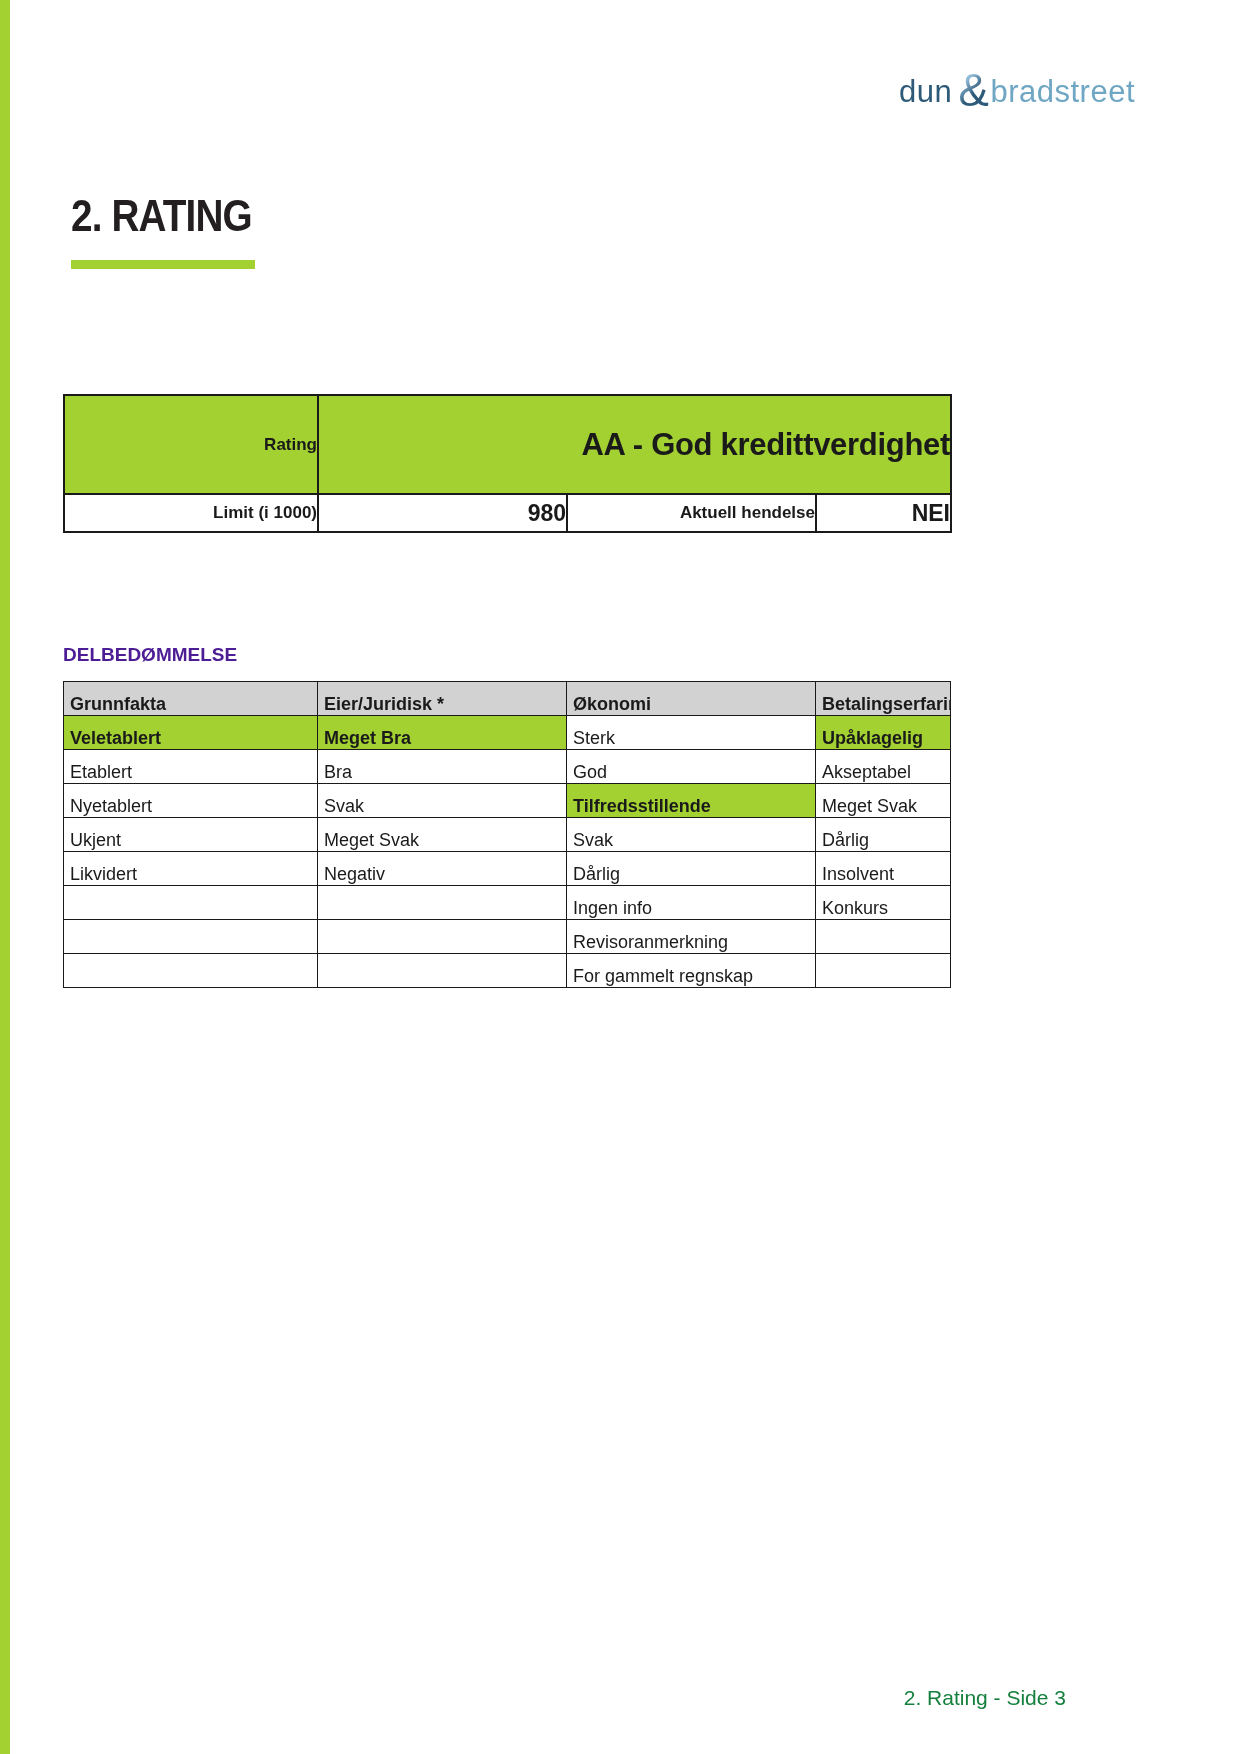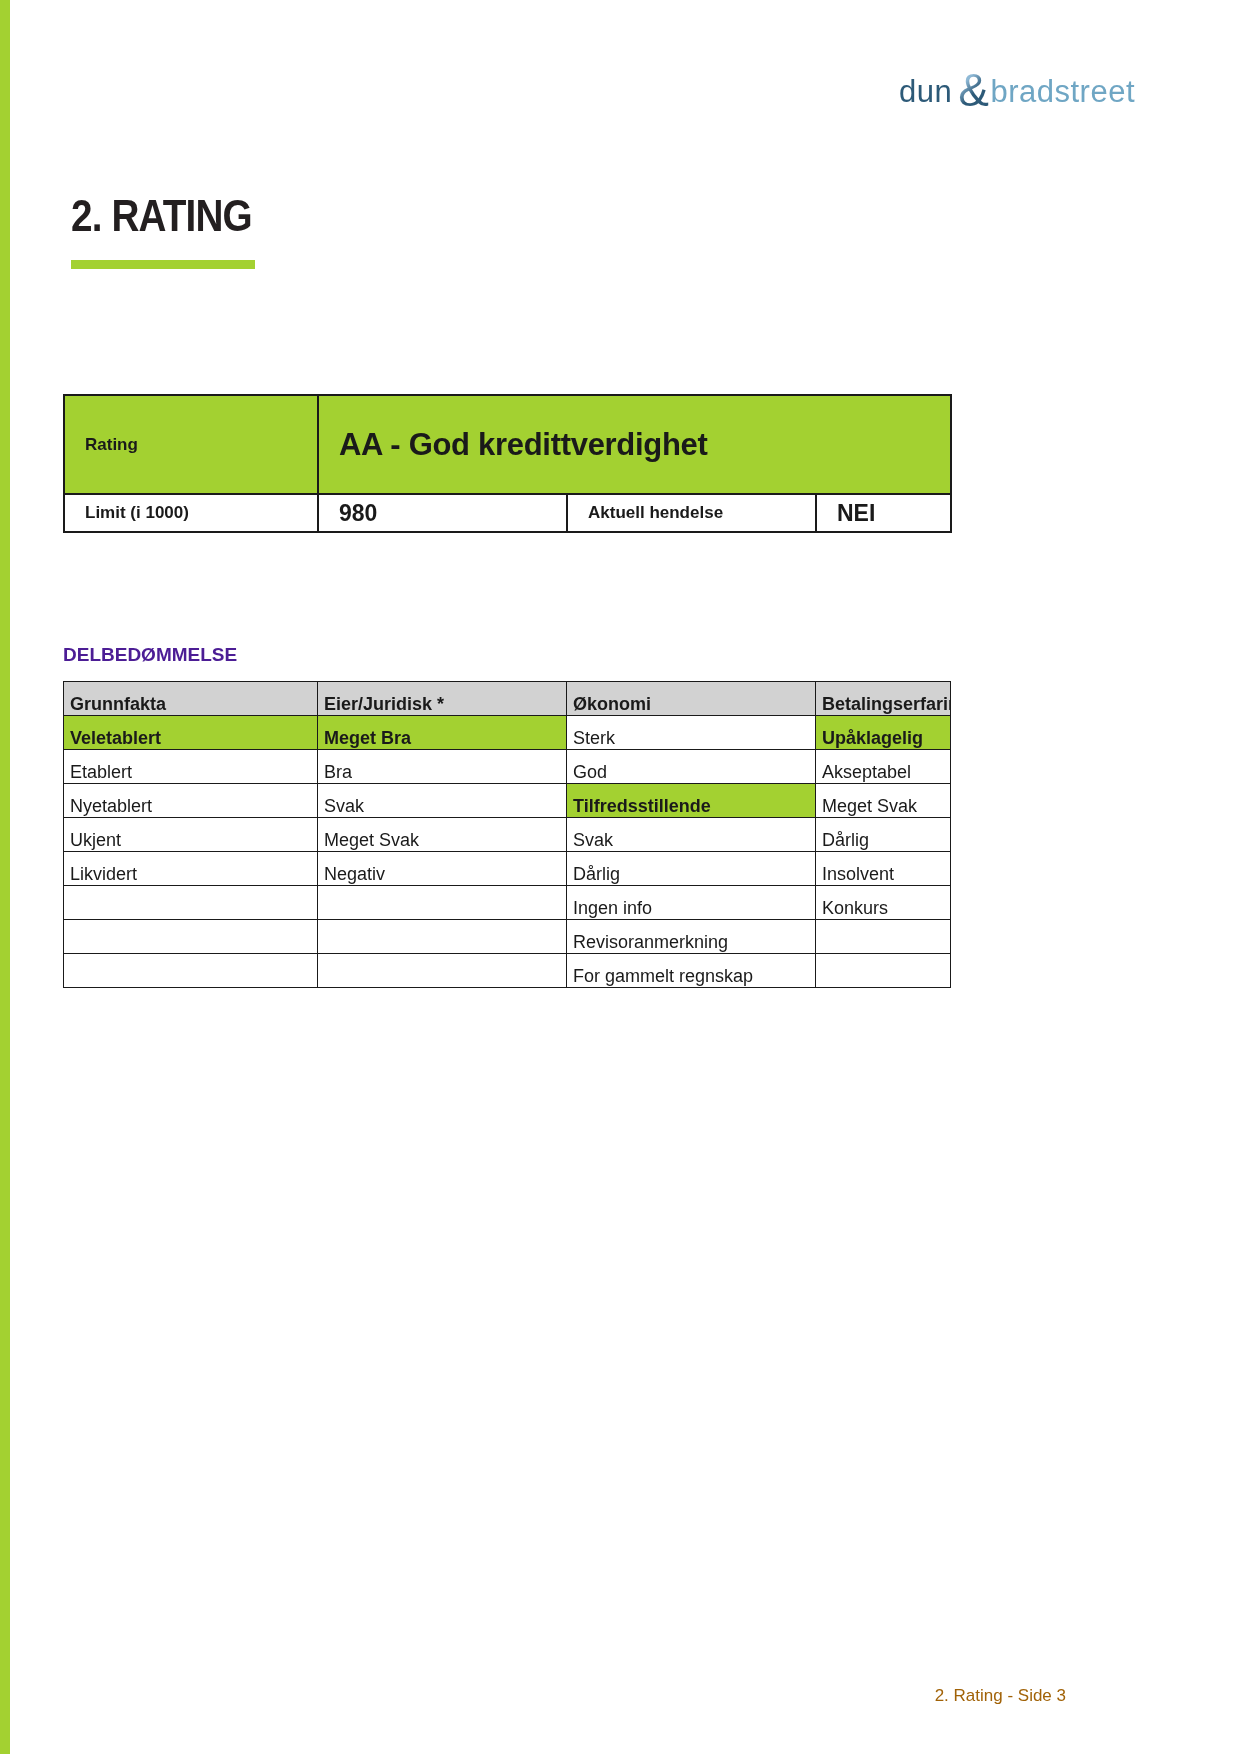--- a/index.html
+++ b/index.html
@@ -50,22 +50,23 @@
     background:var(--green);
   }
   
   table{border-collapse:collapse;table-layout:fixed;}
   .rating-table{
     position:absolute;left:63px;top:394px;width:887px;
   }
   .rating-table td{
     border:2px solid var(--ink);
     vertical-align:middle;
-    padding-left:20px;
+    padding-left:12px;
     background:#fff;
+    text-align:right;
   }
   .rating-table tr.r1{height:99px;}
   .rating-table tr.r2{height:38px;}
   .rating-table td.greenbg{background:var(--green);}
   .cell-label{font-size:17px;font-weight:bold;}
   .rating-value{font-size:31px;font-weight:bold;letter-spacing:-.3px;}
   .cell-big{font-size:23px;font-weight:bold;}
   
   .sub-heading{
     position:absolute;left:63px;top:644px;
@@ -90,21 +91,21 @@
     background:var(--gray);
     font-weight:bold;
   }
   .sub-table td.hl{
     background:var(--green);
     font-weight:bold;
   }
   
   .footer{
     position:absolute;top:1686px;right:175px;
-    font-size:17px;color:#a16207;
+    font-size:21px;color:#15803d;
   }
 </style>
 </head>
 <body>
 
 <div class="edge-stripe"></div>
 
 <div class="logo">
   <span class="dun">dun</span>
     <span class="amp">&amp;</span>

